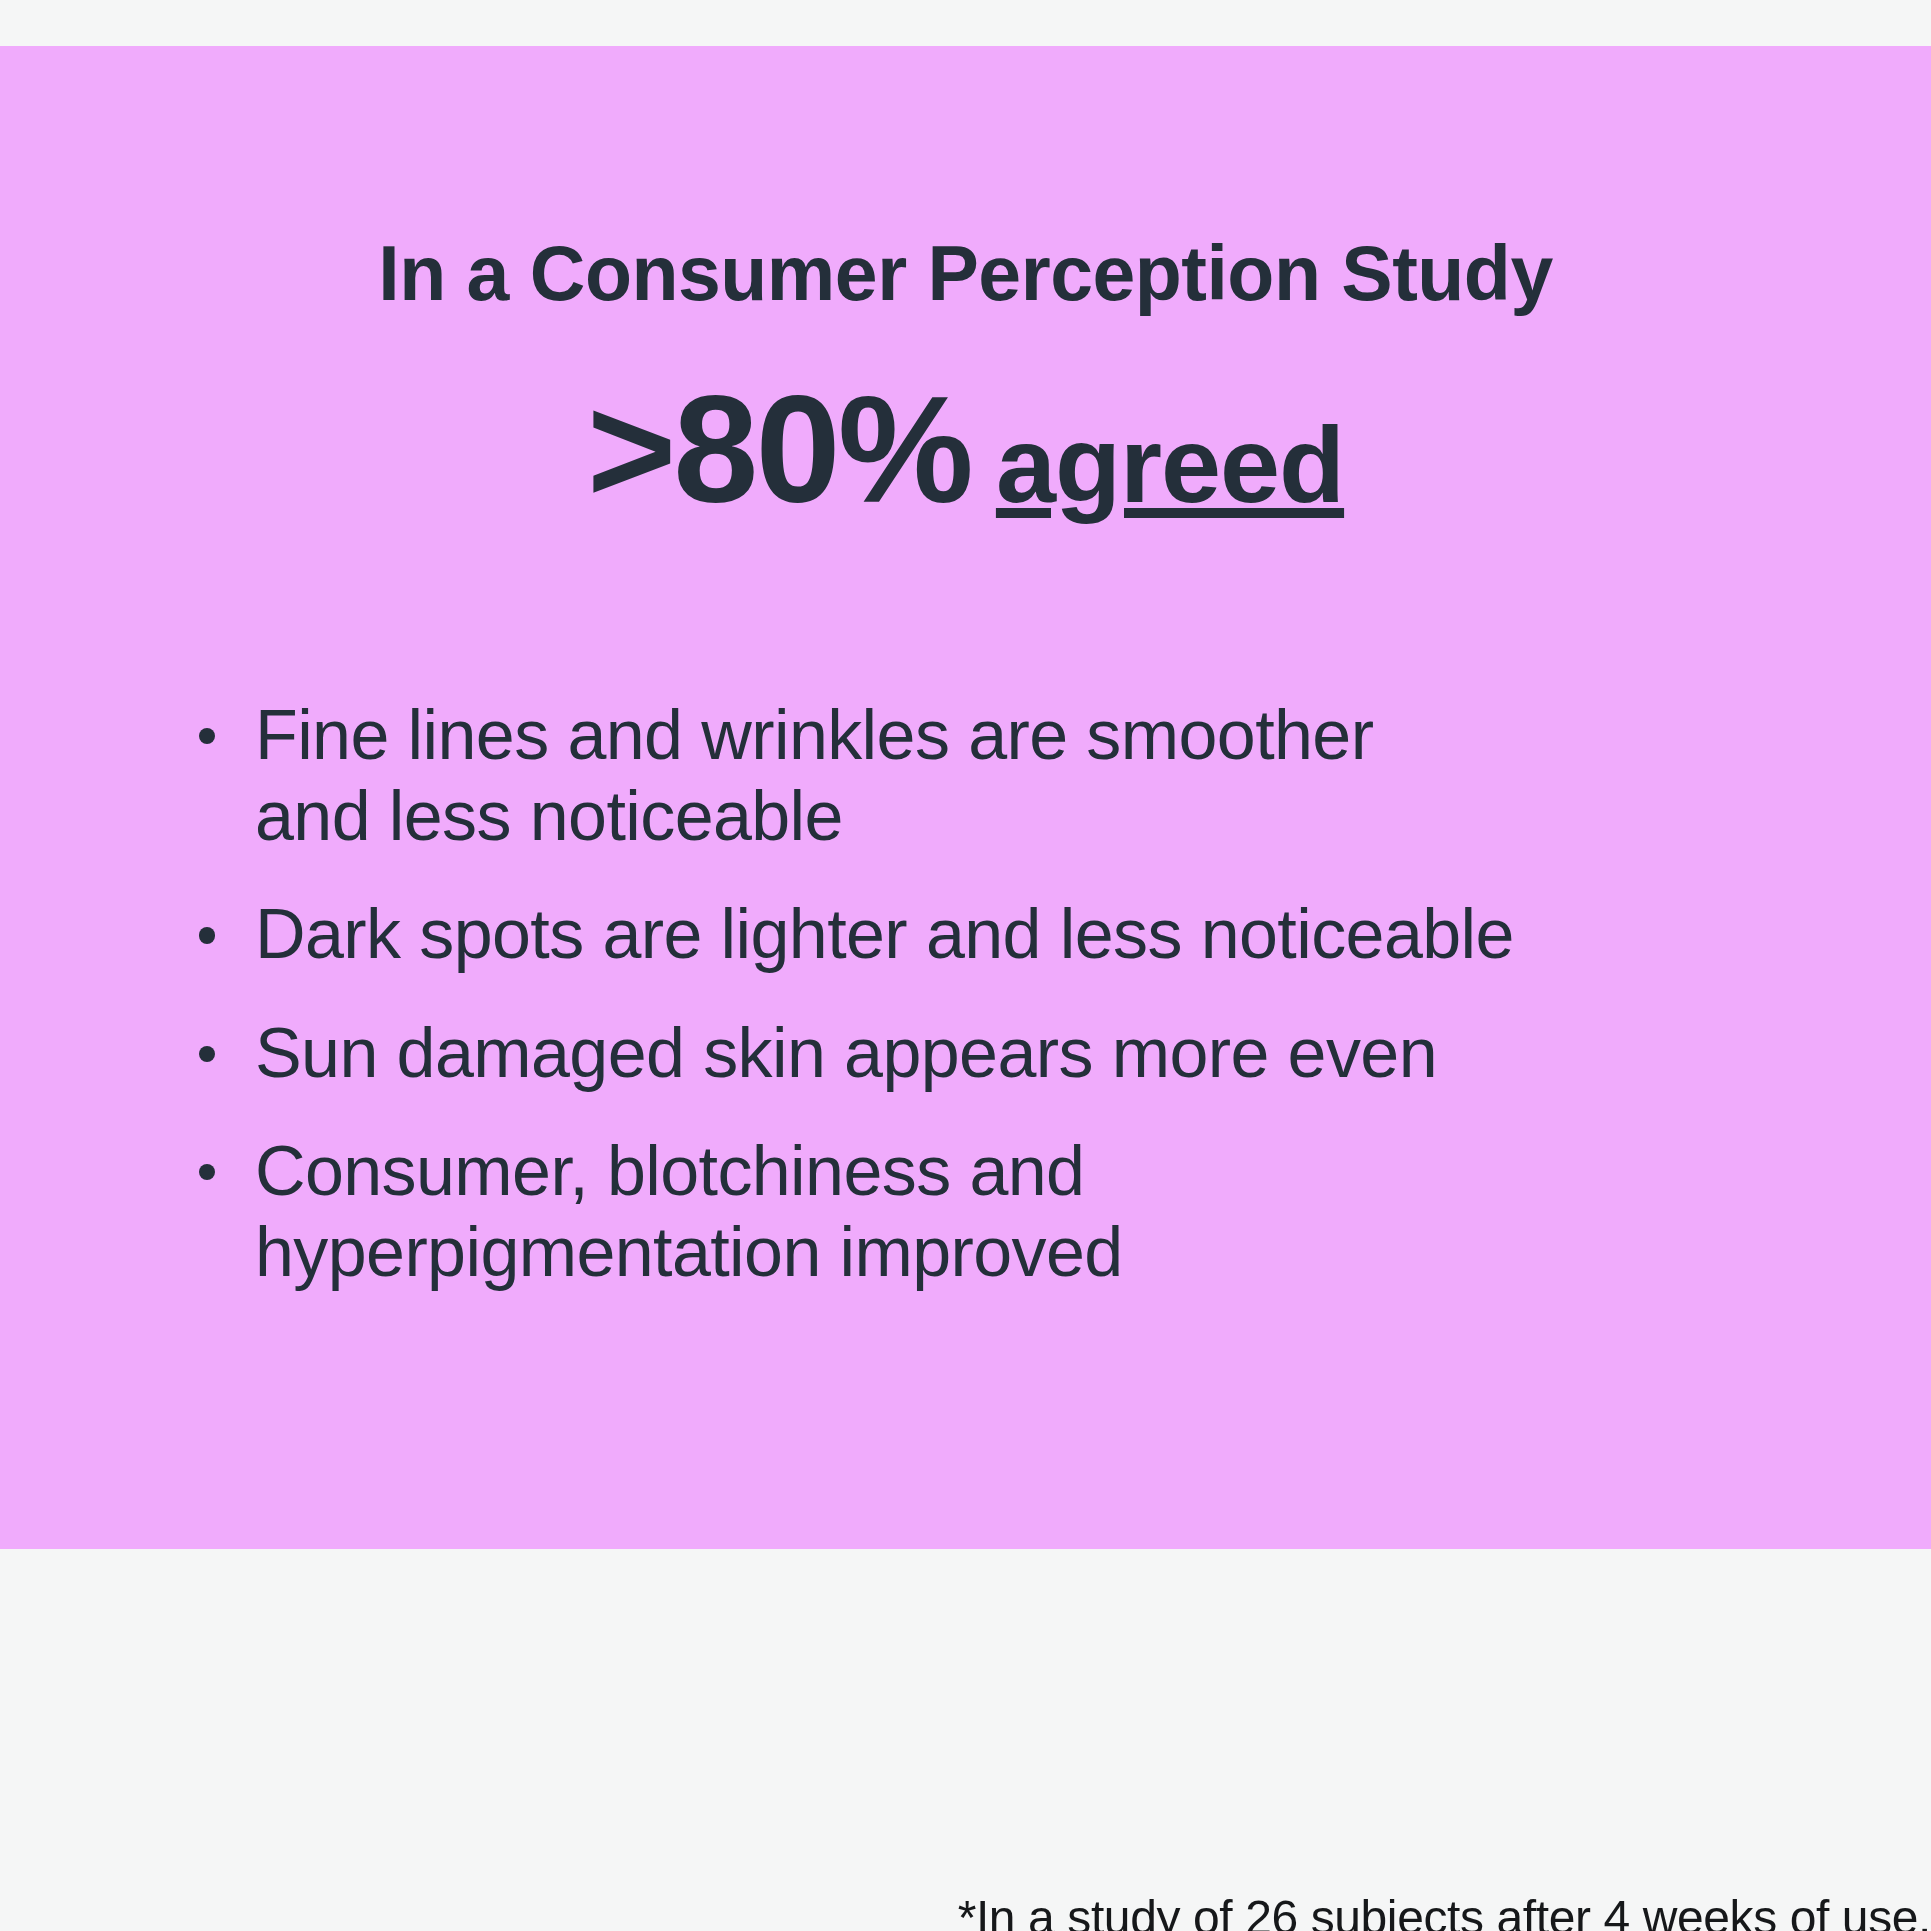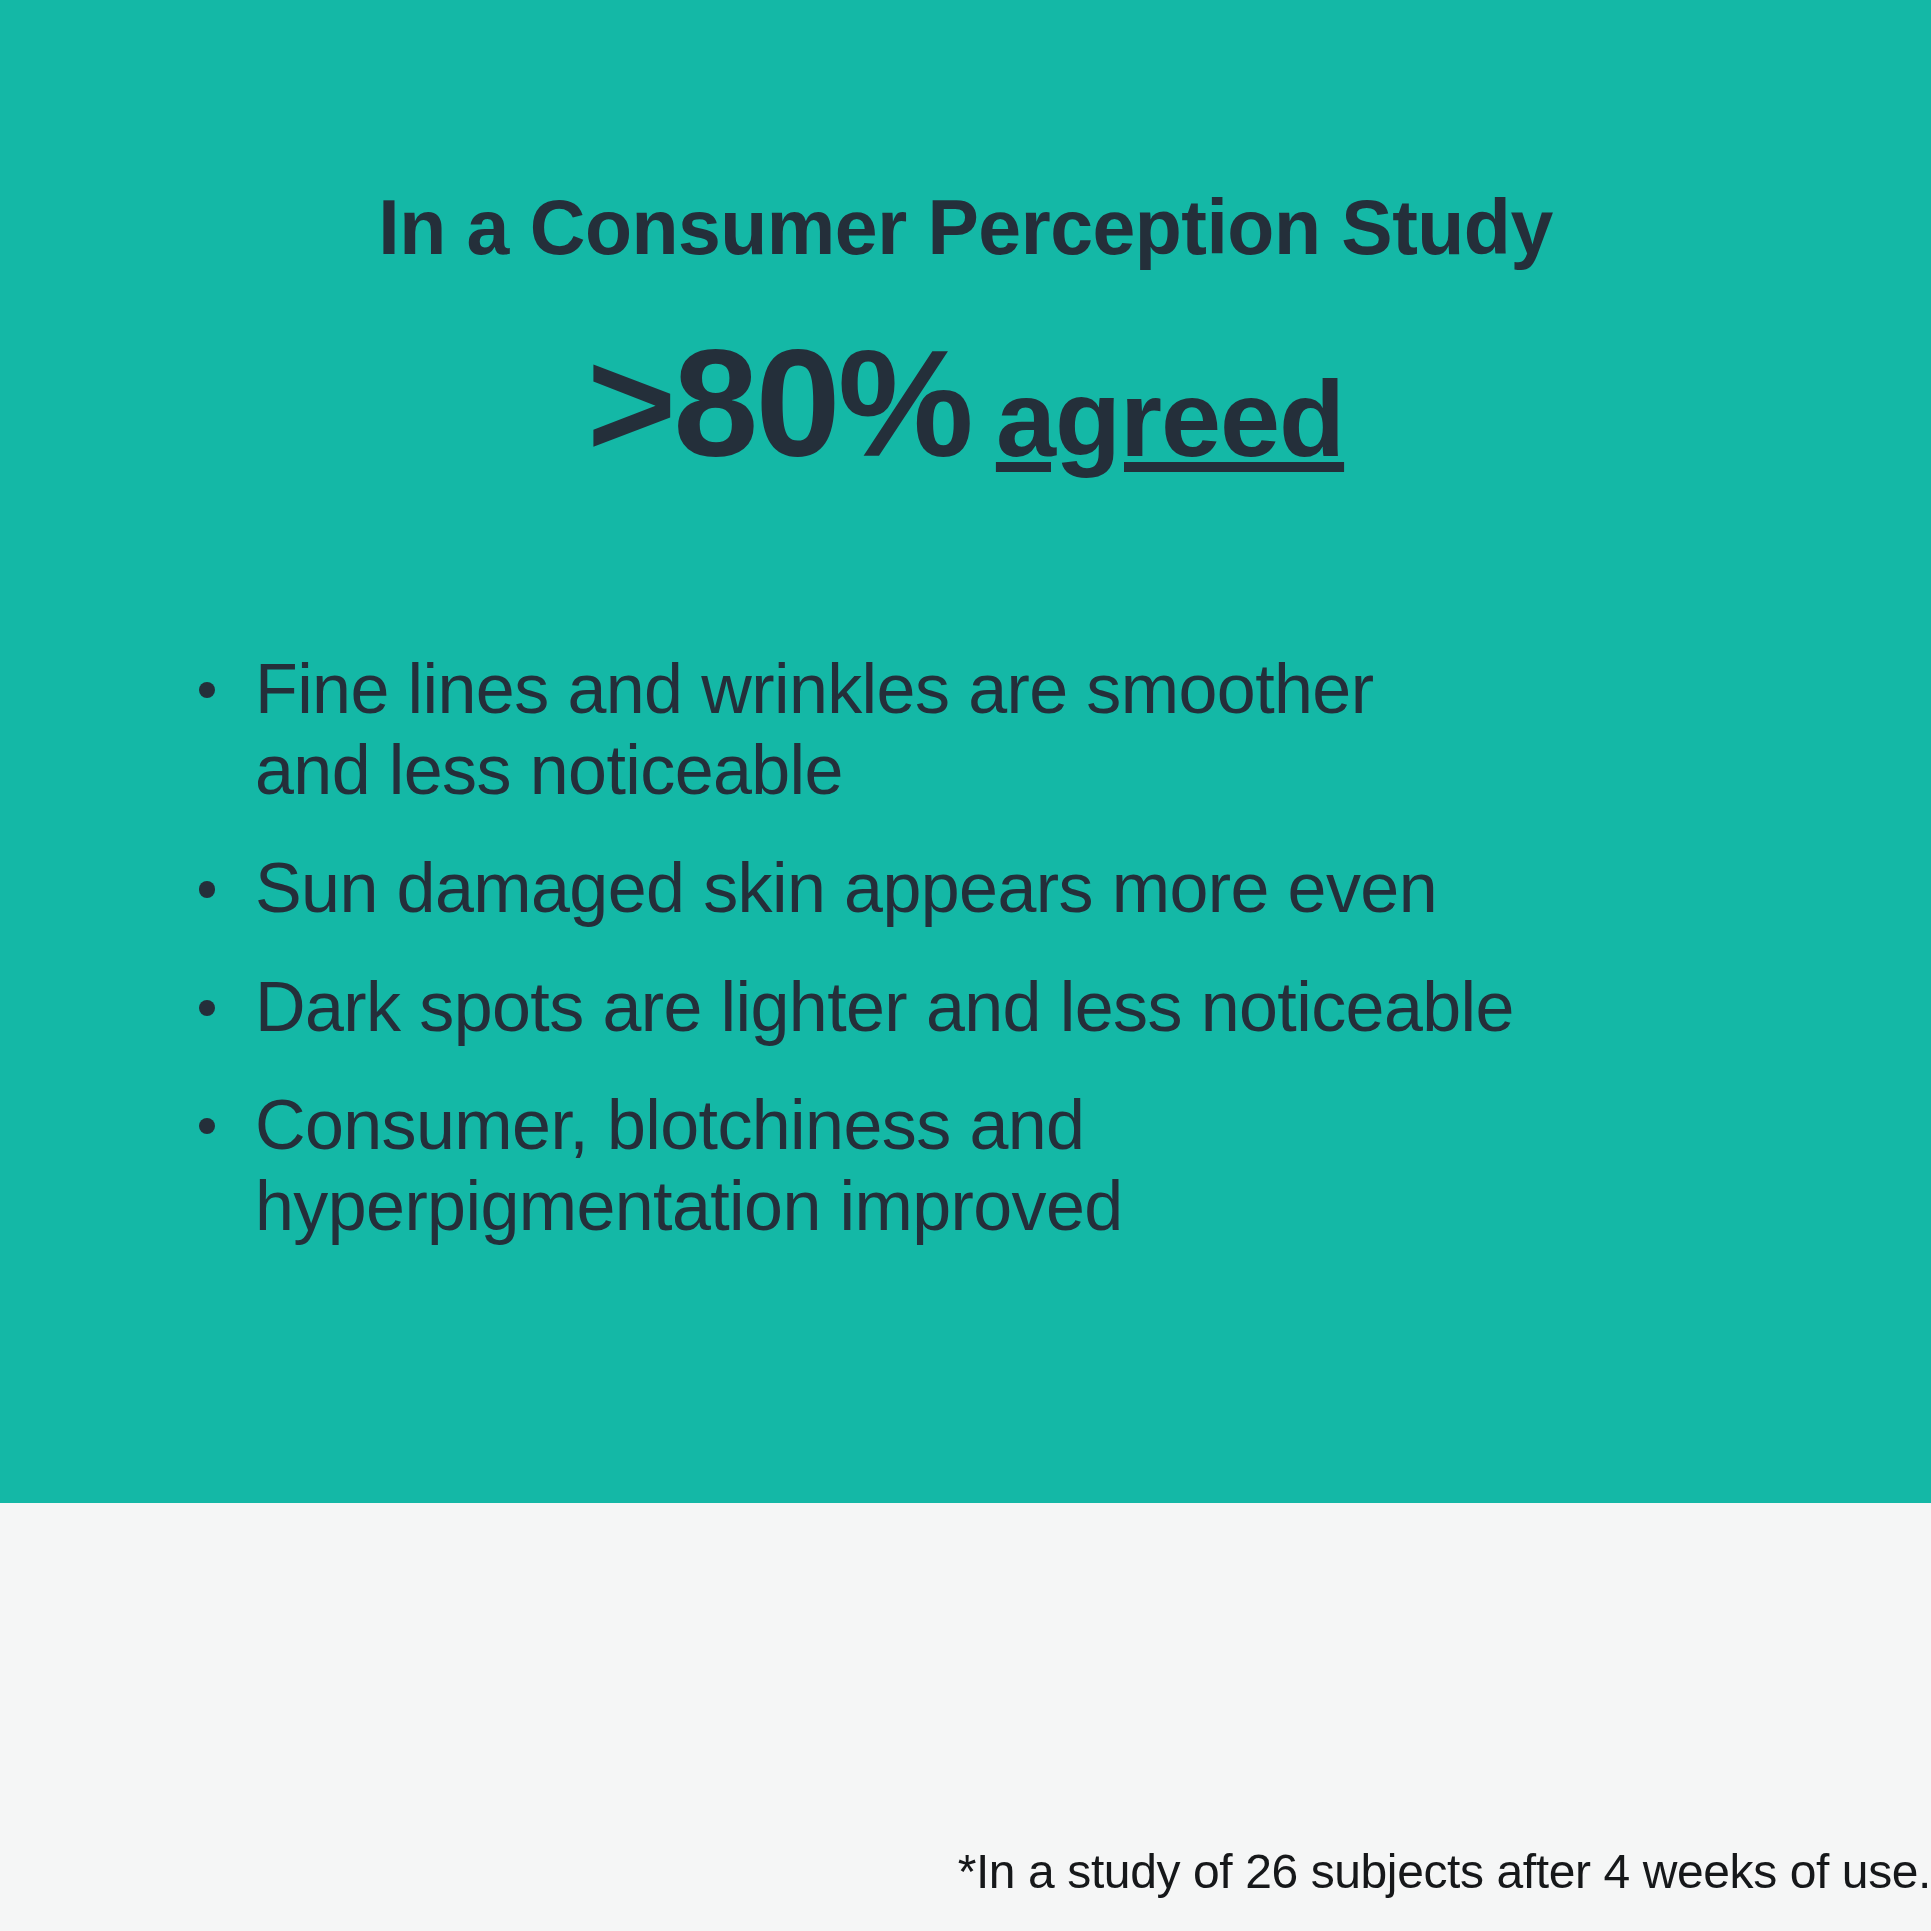--- a/index.html
+++ b/index.html
@@ -11,22 +11,23 @@
     height: 1931px;
     background: #f5f6f6;
     font-family: "Liberation Sans", sans-serif;
     overflow: hidden;
   }
 
   #card {
     position: relative;
     width: 1931px;
     height: 1503px;
-    background: #14b8a6;
+    background: #f0abfc;
     box-sizing: border-box;
+    margin-top: 46px;
   }
 
   
   .headline-block {
     position: absolute;
     left: 0;
     top: 189px;
     width: 1931px;
     text-align: center;
   }
@@ -134,25 +135,25 @@
   </div>
 
   <ul class="claims">
     <li class="claim-item">
       <span class="claim-bullet"></span>
       <span class="claim-text">Fine lines and wrinkles are smoother
 and less noticeable</span>
     </li>
     <li class="claim-item">
       <span class="claim-bullet"></span>
-      <span class="claim-text">Sun damaged skin appears more even</span>
+      <span class="claim-text">Dark spots are lighter and less noticeable</span>
     </li>
     <li class="claim-item">
       <span class="claim-bullet"></span>
-      <span class="claim-text">Dark spots are lighter and less noticeable</span>
+      <span class="claim-text">Sun damaged skin appears more even</span>
     </li>
     <li class="claim-item">
       <span class="claim-bullet"></span>
       <span class="claim-text">Consumer, blotchiness and
 hyperpigmentation improved</span>
     </li>
   </ul>
 
   <div class="footnote">*In a study of 26 subjects after 4 weeks of use.</div>
 

